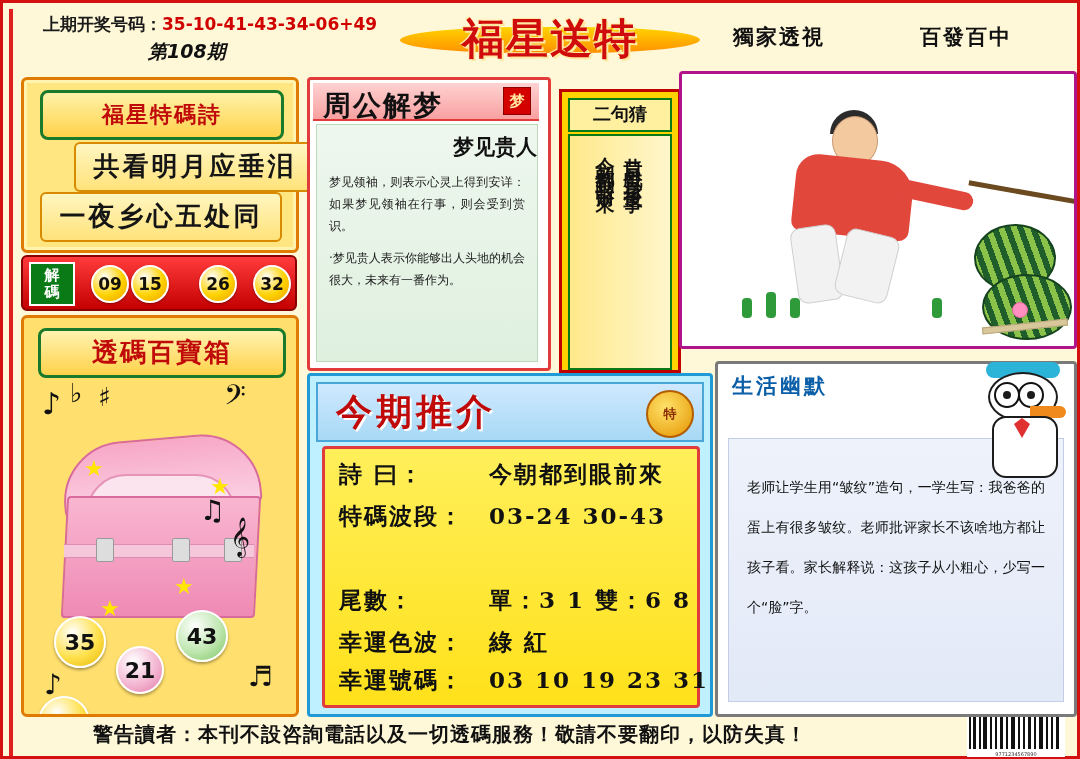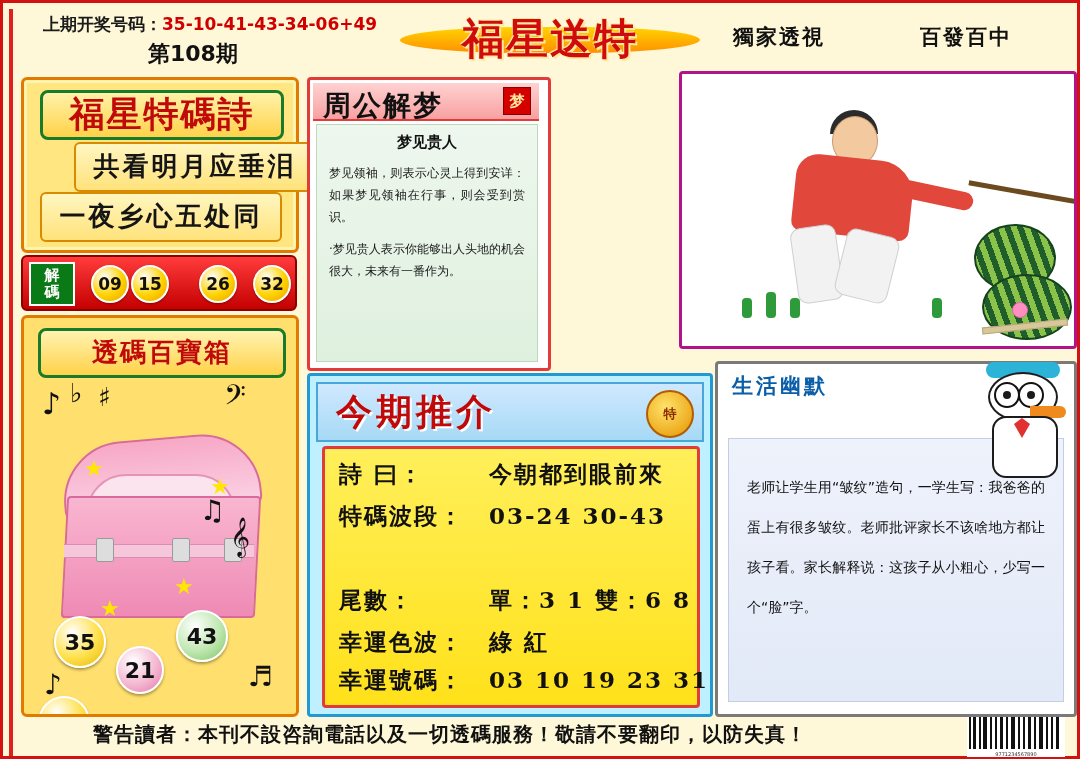--- a/index.html
+++ b/index.html
@@ -17,21 +17,21 @@
     box-sizing:border-box;
   }
   .redline-left{position:absolute;left:6px;top:6px;width:4px;height:747px;background:#e02020;}
   
   .header{position:absolute;left:12px;top:6px;width:1056px;height:62px;}
   .hdr-draw{
     position:absolute;left:28px;top:4px;font-size:17px;color:#1a1a1a;font-weight:bold;
     letter-spacing:0px;white-space:nowrap;
   }
   .hdr-draw .nums{color:#d00000;}
-  .hdr-issue{position:absolute;left:133px;top:30px;font-size:22px;color:#111;font-weight:bold;}
+  .hdr-issue{position:absolute;left:133px;top:30px;font-size:19px;color:#111;font-weight:bold;font-style:italic;}
   .hdr-title{
     position:absolute;left:385px;top:2px;width:300px;height:56px;
   }
   .hdr-title .band{
     position:absolute;left:0;top:16px;width:300px;height:26px;
     background:linear-gradient(180deg,#ffd400,#ff9000);
     border-radius:50% / 60%;
     transform:skewX(-6deg);
   }
   .hdr-title .txt{
@@ -49,21 +49,21 @@
     position:absolute;left:18px;top:74px;width:272px;height:170px;
     background:#ffe680;border:3px solid #e07b00;border-radius:6px;
     box-shadow:inset 0 0 0 3px #fff3b0;
   }
   .tema-title{
     position:absolute;left:16px;top:10px;width:238px;height:44px;
     background:linear-gradient(180deg,#fff2a8,#ffd24a);
     border:3px solid #1a7a2b;border-radius:8px;
     text-align:center;line-height:42px;
     font-family:"DejaVu Serif","Liberation Serif",serif;
-    font-size:35px;font-weight:bold;color:#c00a0a;letter-spacing:2px;
+    font-size:22px;font-weight:bold;color:#c00a0a;letter-spacing:2px;
   }
   .tema-l1,.tema-l2{
     position:absolute;left:16px;width:238px;height:46px;
     background:linear-gradient(180deg,#fff6c0,#ffe27a);
     border:2px solid #d88a00;border-radius:6px;
     text-align:center;line-height:44px;
     font-family:"DejaVu Serif","Liberation Serif",serif;
     font-size:26px;font-weight:bold;color:#151515;letter-spacing:3px;
   }
   .tema-l1{top:62px;margin-left:34px;}
@@ -155,21 +155,21 @@
   .dream-head .seal{
     position:absolute;right:8px;top:4px;width:26px;height:26px;background:#d40000;
     color:#ffe9a0;font-size:15px;font-weight:bold;text-align:center;line-height:26px;border:1px solid #8a0000;
   }
   .dream-body{
     position:absolute;left:6px;top:44px;width:220px;height:236px;
     background:linear-gradient(180deg,#eef7ee,#dff0df);
     border:1px solid #bcd9bc;
   }
   .dream-sub{
-    text-align:center;margin-top:8px;font-size:15px;color:#111;font-weight:bold;
+    text-align:right;margin-top:8px;font-size:21px;color:#111;font-weight:bold;
   }
   .dream-p{
     margin:10px 12px 0 12px;font-size:12px;line-height:22px;color:#1a1a1a;text-align:justify;
   }
 
   
   .box-couplet{
     position:absolute;left:556px;top:86px;width:116px;height:278px;
     background:#ffd200;border:3px solid #c00000;
   }
@@ -367,20 +367,27 @@
       <div class="t">周公解梦</div>
       <div class="seal">梦</div>
     </div>
     <div class="dream-body">
       <div class="dream-sub">梦见贵人</div>
       <div class="dream-p">梦见领袖，则表示心灵上得到安详：如果梦见领袖在行事，则会受到赏识。</div>
       <div class="dream-p">·梦见贵人表示你能够出人头地的机会很大，未来有一番作为。</div>
     </div>
   </div>
 
+  <div class="box-couplet">
+    <div class="coup-title">二句猜</div>
+    <div class="coup-area">
+      <div class="vcol">昔日戲言身後事</div>
+      <div class="vcol">今朝都到眼前來</div>
+    </div>
+  </div>
 
   <div class="box-pic">
     <div class="pic-ground"></div>
     <div class="rope"></div>
     <div class="farmer-hair"></div>
     <div class="farmer-head"></div>
     <div class="farmer-body"></div>
     <div class="farmer-arm"></div>
     <div class="farmer-leg1"></div>
     <div class="farmer-leg2"></div>

